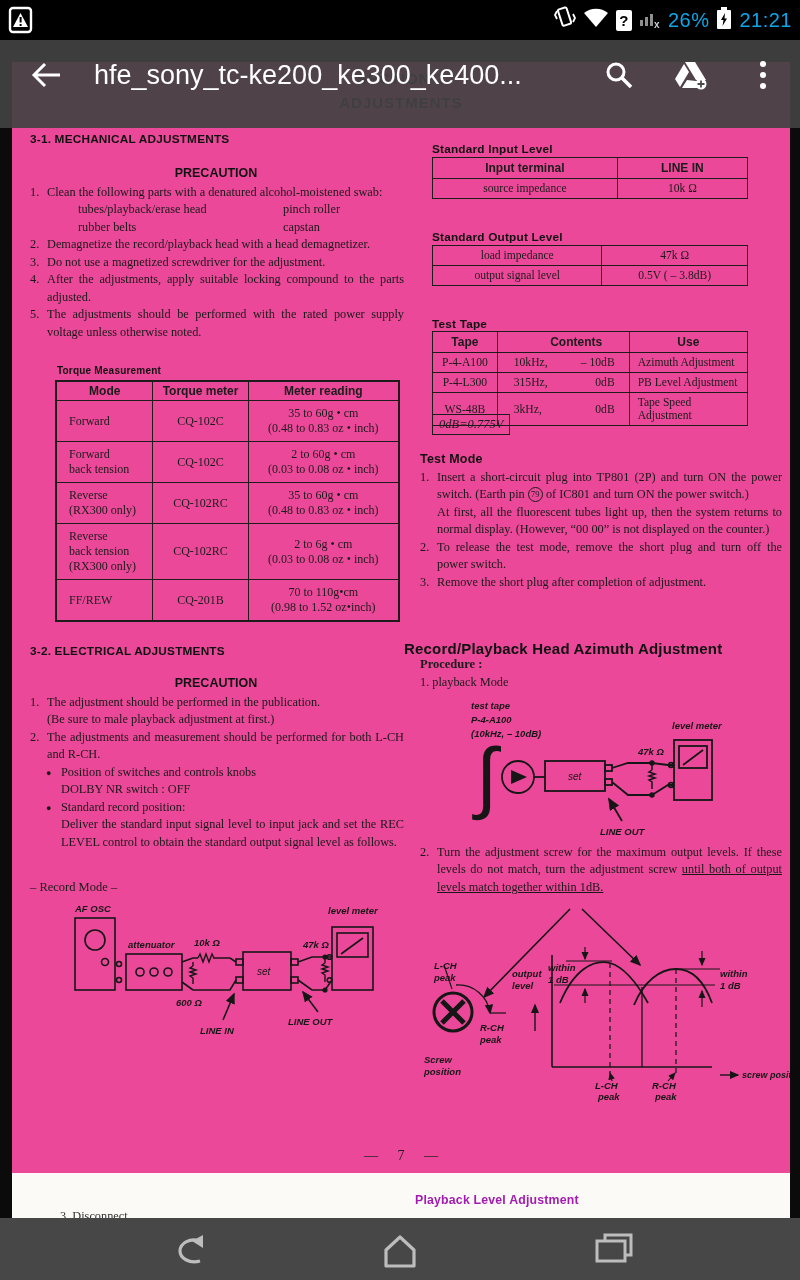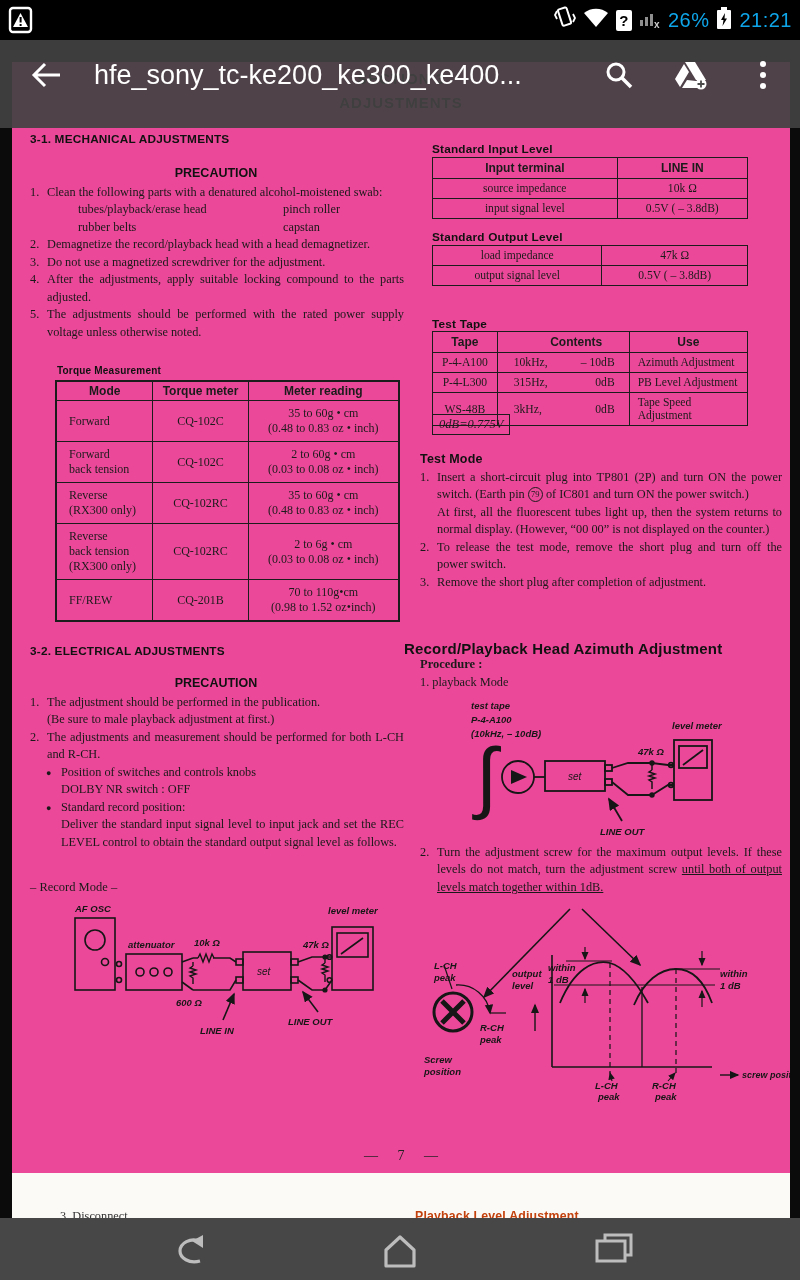--- a/index.html
+++ b/index.html
@@ -283,24 +283,20 @@
       <table class="rt abs" style="left:420px;top:95px;">
         <tbody>
             <tr>
               <th style="width:186px;">Input terminal</th>
               <th style="width:130px;">LINE IN</th>
             </tr>
         <tr>
               <td>source impedance</td>
               <td>10k Ω</td>
             </tr>
-        <tr>
-              <td>input signal level</td>
-              <td>0.5V ( – 3.8dB)</td>
-            </tr>
       </tbody>
         </table>
 
       <div class="abs h-sans" style="left:420px;top:168px;">Standard Output Level</div>
       <table class="rt abs" style="left:420px;top:183px;">
         <tbody>
         <tr>
               <td>load impedance</td>
               <td>47k Ω</td>
             </tr>
@@ -474,21 +470,21 @@
           <text x="235" y="193">peak</text>
           <text x="322" y="171" font-size="9">screw position</text>
         </g>
       </svg>
 
       <div class="pgnum" style="top:1086px;">— 7 —</div>
     </div>
 
     <div class="page2">
       <div class="abs serif" style="left:48px;top:36px;font-size:12.3px;color:#333;">3. Disconnect</div>
-      <div class="abs h-sans" style="left:403px;top:36px;font-size:12.3px;color:#c2410c;">Playback Level Adjustment</div>
+      <div class="abs h-sans" style="left:403px;top:20px;font-size:12.3px;color:#a21caf;">Playback Level Adjustment</div>
     </div>
   </div>
 
   <div class="app-bar">
     <div class="app-bar-inner">
       <div class="back-arrow">
         <svg width="30" height="26" viewBox="0 0 30 26">
           <path d="M14,2 L3,13 L14,24 M3,13 L29,13" stroke="#fff" stroke-width="3" fill="none"></path>
         </svg>
       </div>

